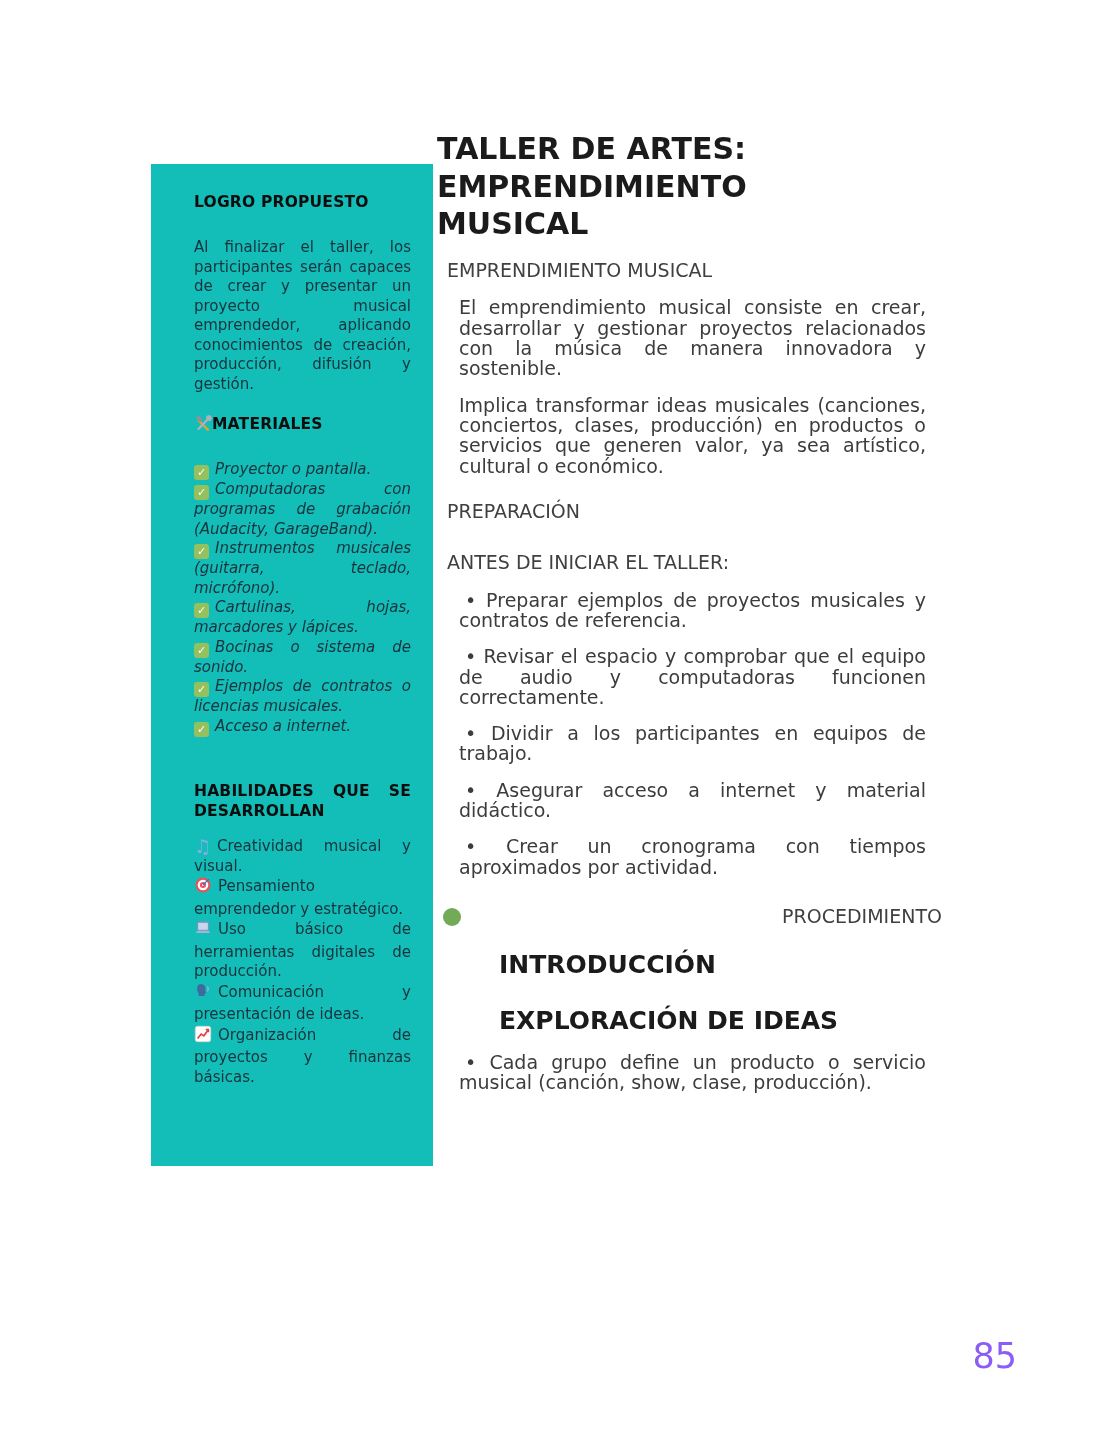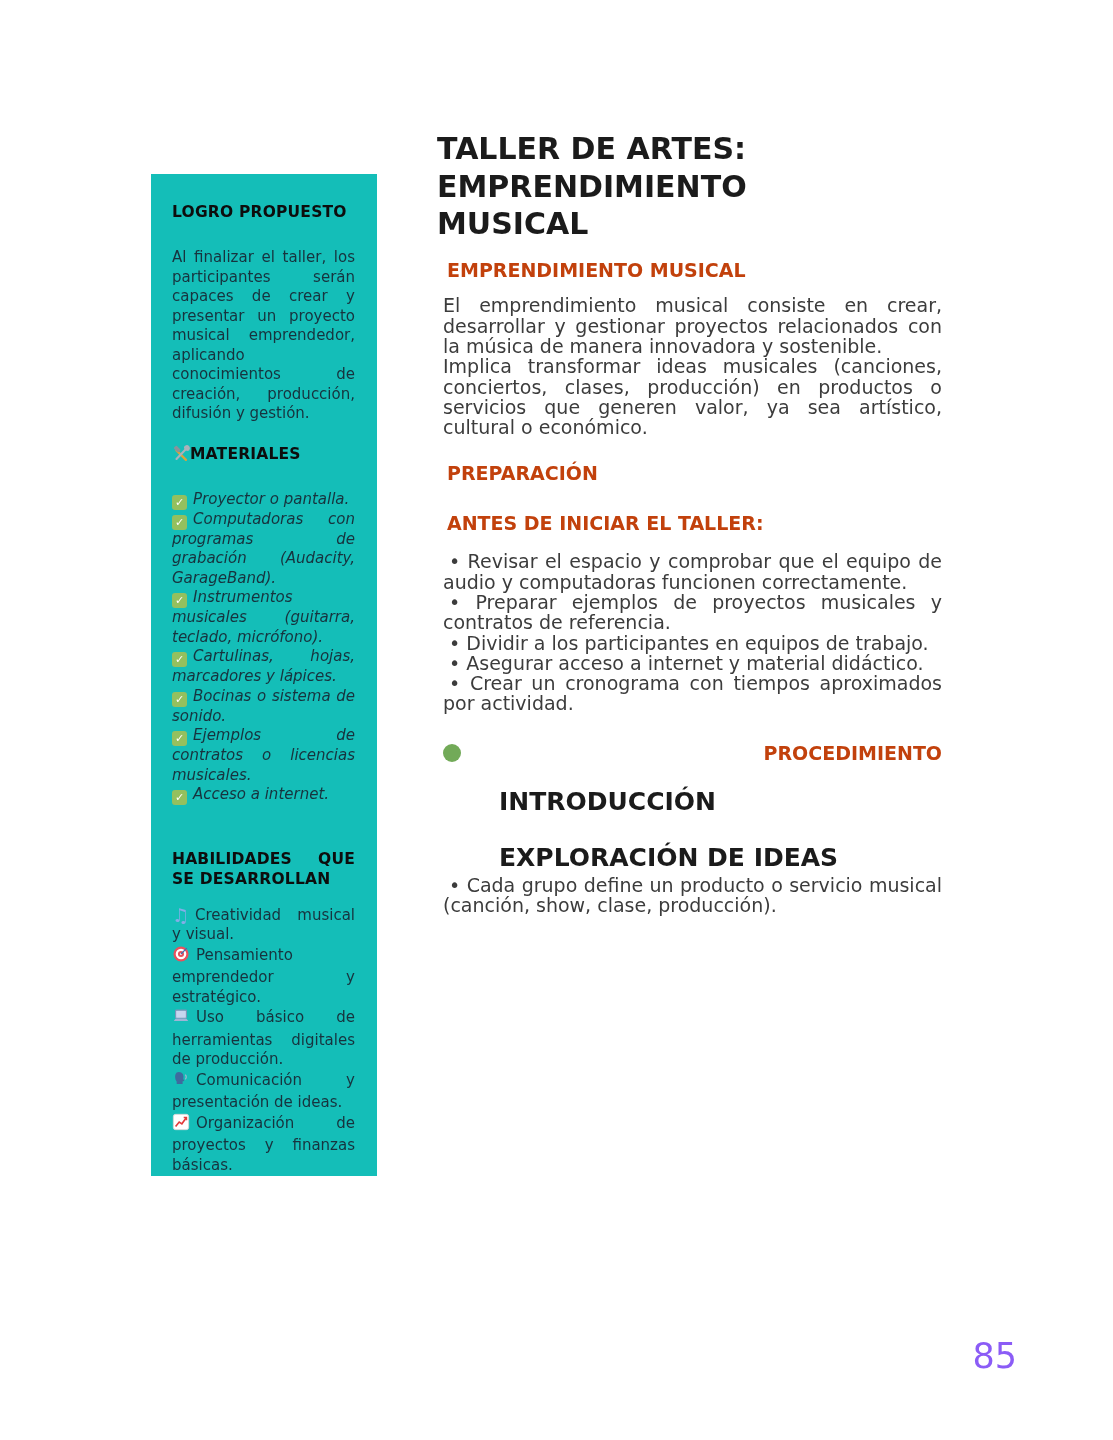--- a/index.html
+++ b/index.html
@@ -5,25 +5,25 @@
   html,body{margin:0;padding:0;background:#ffffff;}
   .page{
     position:relative;
     width:1113px;height:1440px;
     background:#ffffff;
     font-family:"DejaVu Sans","Liberation Sans",sans-serif;
     overflow:hidden;
   }
   
   .sidebar{
-    position:absolute;left:151px;top:174px;
-    width:226px;height:1002px;
+    position:absolute;left:151px;top:164px;
+    width:282px;height:1002px;
     background:#14beb8;
     box-sizing:border-box;
-    padding:28px 22px 0 21px;
+    padding:28px 22px 0 43px;
     color:#17333e;
     font-size:15px;line-height:1.3;
   }
   .sidebar h3{
     margin:0;font-size:15.5px;font-weight:bold;color:#0d0d0d;
     text-align:justify;line-height:1.3;letter-spacing:.2px;
   }
   .side-body{margin:26px 0 0 0;text-align:justify;}
   .side-heading-materiales{margin-top:20px !important;display:flex;align-items:center;}
   .mat-list{margin-top:26px;font-style:italic;}
@@ -44,23 +44,23 @@
   .main{
     position:absolute;left:437px;top:130px;width:505px;
     color:#3c3c3c;font-size:19px;line-height:1.07;
   }
   .title{
     margin:0 0 16px 0;width:390px;
     font-size:30px;line-height:1.25;font-weight:bold;color:#1b1b1b;
   }
   .main h2{
     margin:0 0 14px 0;padding-left:10px;
-    font-size:19px;font-weight:bold;color:#c2410c;line-height:1.2;
-  }
-  .main p{margin:0;padding-left:6px;text-align:justify;}
+    font-size:19px;font-weight:normal;color:#404040;line-height:1.2;
+  }
+  .main p{margin:16px;padding-left:6px;text-align:justify;}
   .h2-preparacion{margin-top:24px !important;}
   .h2-antes{margin-top:28px !important;}
   .bullet-group{margin-top:16px;}
   .bullet{text-indent:6px;}
   .h2-proc{
     margin-top:28px !important;padding-left:6px !important;
     display:flex;align-items:center;gap:8px;justify-content:space-between;
   }
   .dot-icon{width:18px;height:18px;border-radius:50%;background:#72aa58;flex:0 0 auto;}
   .main h3.sub{
@@ -171,22 +171,22 @@
     <h1 class="title">TALLER DE ARTES: EMPRENDIMIENTO MUSICAL</h1>
 
     <h2>EMPRENDIMIENTO MUSICAL</h2>
     <p>El emprendimiento musical consiste en crear, desarrollar y gestionar proyectos relacionados con la música de manera innovadora y sostenible.</p>
     <p>Implica transformar ideas musicales (canciones, conciertos, clases, producción) en productos o servicios que generen valor, ya sea artístico, cultural o económico.</p>
 
     <h2 class="h2-preparacion">PREPARACIÓN</h2>
 
     <h2 class="h2-antes">ANTES DE INICIAR EL TALLER:</h2>
     <div class="bullet-group">
+      <p class="bullet">• Preparar ejemplos de proyectos musicales y contratos de referencia.</p>
       <p class="bullet">• Revisar el espacio y comprobar que el equipo de audio y computadoras funcionen correctamente.</p>
-      <p class="bullet">• Preparar ejemplos de proyectos musicales y contratos de referencia.</p>
       <p class="bullet">• Dividir a los participantes en equipos de trabajo.</p>
       <p class="bullet">• Asegurar acceso a internet y material didáctico.</p>
       <p class="bullet">• Crear un cronograma con tiempos aproximados por actividad.</p>
     </div>
 
     <h2 class="h2-proc">
       <span class="dot-icon"></span>
       <span>PROCEDIMIENTO</span>
     </h2>
 

